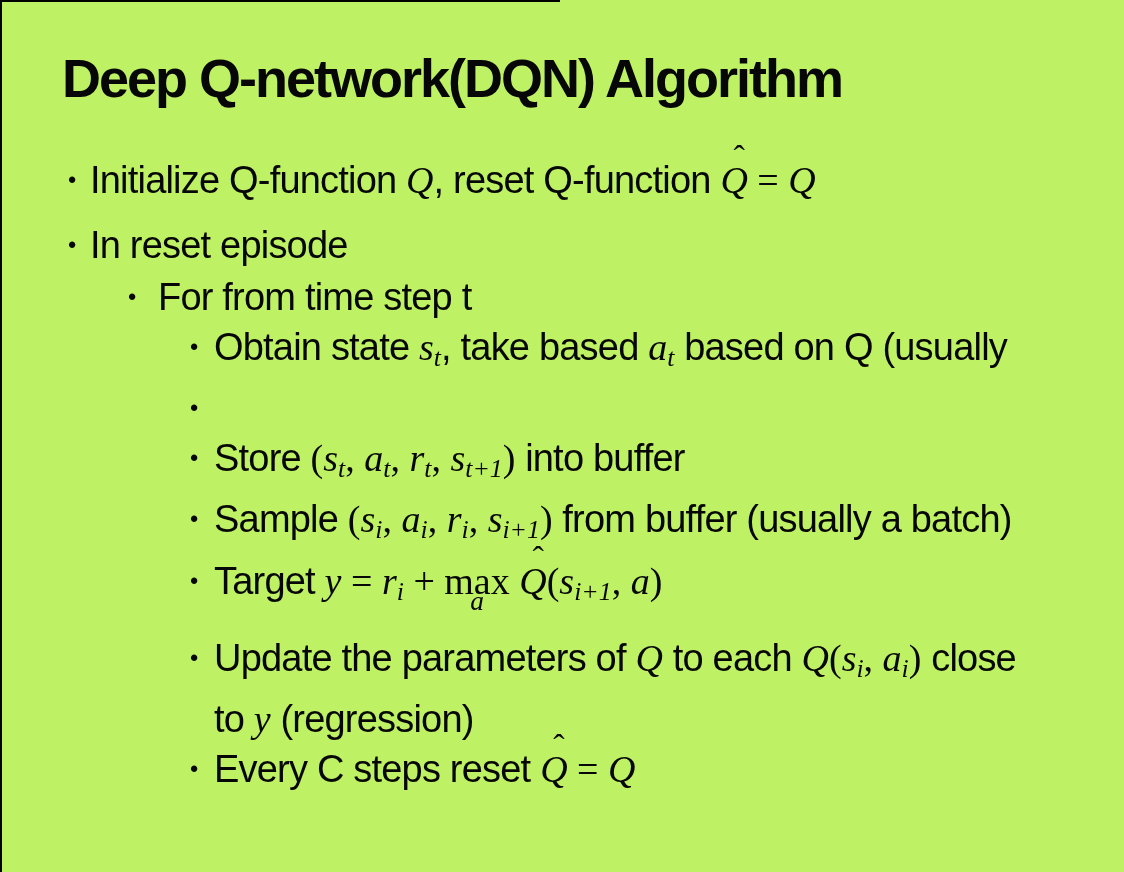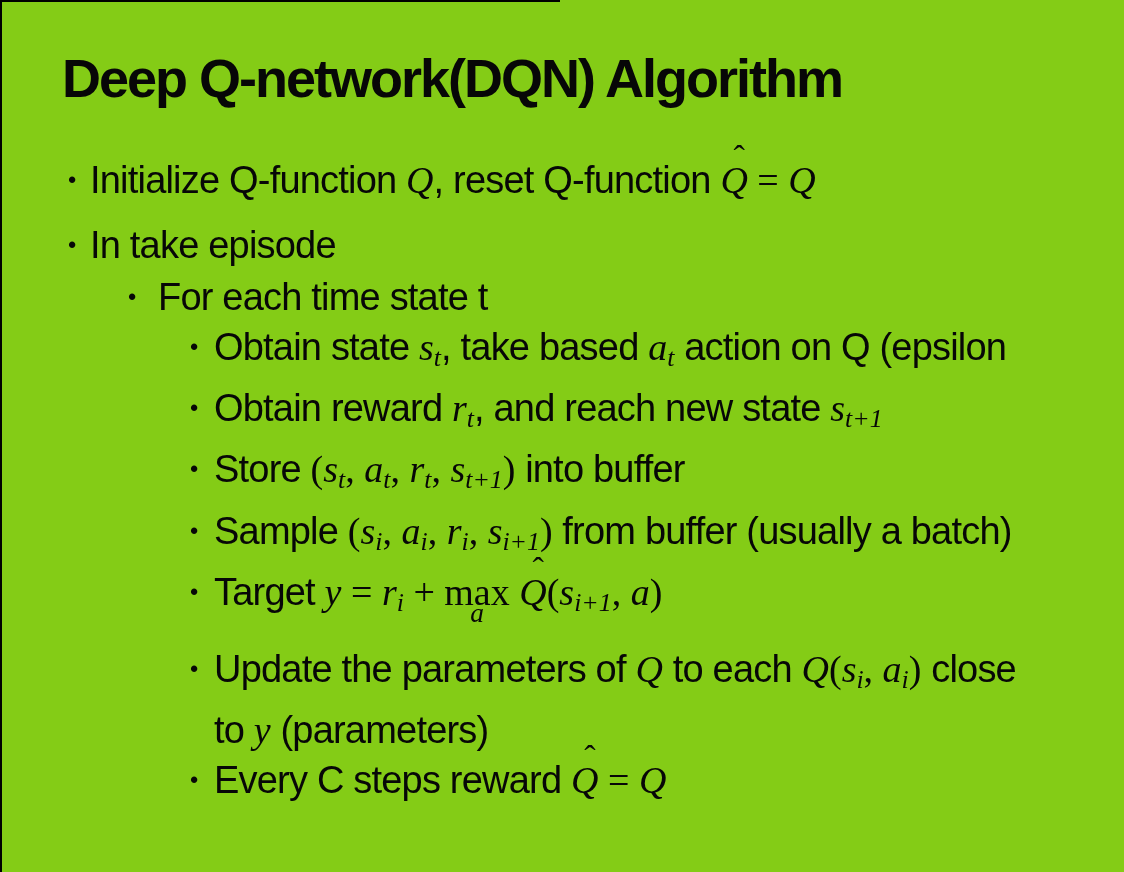--- a/index.html
+++ b/index.html
@@ -5,21 +5,21 @@
   html, body { margin: 0; padding: 0; }
   body {
     background: #ffffff;
     font-family: "Liberation Sans", sans-serif;
     color: #070707;
   }
   .slide {
     position: relative;
     width: 1124px;
     height: 872px;
-    background: #84cc16;
+    background: #bef264;
     overflow: hidden;
   }
   .edge-left {
     position: absolute;
     left: 0; top: 0;
     width: 2px; height: 100%;
     background: #000000;
   }
   .edge-top {
     position: absolute;
@@ -118,55 +118,54 @@
   <div class="edge-left"></div>
   <div class="edge-top"></div>
   <h1 class="title">Deep Q-network(DQN) Algorithm</h1>
   <div class="content">
       <div class="li lvl1">
         <span class="bullet">•</span>
         <span class="text"><span class="t">Initialize Q-function </span><span class="m">Q</span><span class="t">, reset Q-function </span><span class="hatwrap"><span class="hatmark">ˆ</span><span class="m">Q</span></span><span class="o"> = </span><span class="m">Q</span></span>
       </div>
       <div class="li lvl1">
         <span class="bullet">•</span>
-        <span class="text"><span class="t">In take episode</span></span>
+        <span class="text"><span class="t">In reset episode</span></span>
       </div>
       <div class="li lvl2">
         <span class="bullet">•</span>
-        <span class="text"><span class="t">For each time state t</span></span>
+        <span class="text"><span class="t">For from time step t</span></span>
       </div>
       <div class="li lvl3">
         <span class="bullet">•</span>
-        <span class="text"><span class="t">Obtain state </span><span class="m">s</span><span class="sub">t</span><span class="t">, take based </span><span class="m">a</span><span class="sub">t</span><span class="t"> action on Q (epsilon</span></span>
+        <span class="text"><span class="t">Obtain state </span><span class="m">s</span><span class="sub">t</span><span class="t">, take based </span><span class="m">a</span><span class="sub">t</span><span class="t"> based on Q (usually</span></span>
       </div>
       <div class="li lvl3 cont">
         <span class="bullet"></span>
       </div>
       <div class="li lvl3">
         <span class="bullet">•</span>
-        <span class="text"><span class="t">Obtain reward </span><span class="m">r</span><span class="sub">t</span><span class="t">, and reach new state </span><span class="m">s</span><span class="sub">t+1</span></span>
       </div>
       <div class="li lvl3">
         <span class="bullet">•</span>
         <span class="text"><span class="t">Store </span><span class="o">(</span><span class="m">s</span><span class="sub">t</span><span class="o">, </span><span class="m">a</span><span class="sub">t</span><span class="o">, </span><span class="m">r</span><span class="sub">t</span><span class="o">, </span><span class="m">s</span><span class="sub">t+1</span><span class="o">)</span><span class="t"> into buffer</span></span>
       </div>
       <div class="li lvl3">
         <span class="bullet">•</span>
         <span class="text"><span class="t">Sample </span><span class="o">(</span><span class="m">s</span><span class="sub">i</span><span class="o">, </span><span class="m">a</span><span class="sub">i</span><span class="o">, </span><span class="m">r</span><span class="sub">i</span><span class="o">, </span><span class="m">s</span><span class="sub">i+1</span><span class="o">)</span><span class="t"> from buffer (usually a batch)</span></span>
       </div>
       <div class="li lvl3 underset-row">
         <span class="bullet">•</span>
         <span class="text"><span class="t">Target </span><span class="m">y</span><span class="o"> = </span><span class="m">r</span><span class="sub">i</span><span class="o"> + </span><span class="underset"><span class="base">max</span><span class="under">a</span></span><span class="o"> </span><span class="hatwrap"><span class="hatmark">ˆ</span><span class="m">Q</span></span><span class="o">(</span><span class="m">s</span><span class="sub">i+1</span><span class="o">, </span><span class="m">a</span><span class="o">)</span></span>
       </div>
       <div class="li lvl3">
         <span class="bullet">•</span>
         <span class="text"><span class="t">Update the parameters of </span><span class="m">Q</span><span class="t"> to each </span><span class="m">Q</span><span class="o">(</span><span class="m">s</span><span class="sub">i</span><span class="o">, </span><span class="m">a</span><span class="sub">i</span><span class="o">)</span><span class="t"> close</span></span>
       </div>
       <div class="li lvl3 cont">
         <span class="bullet"></span>
-        <span class="text"><span class="t">to </span><span class="m">y</span><span class="t"> (parameters)</span></span>
+        <span class="text"><span class="t">to </span><span class="m">y</span><span class="t"> (regression)</span></span>
       </div>
       <div class="li lvl3">
         <span class="bullet">•</span>
-        <span class="text"><span class="t">Every C steps reward </span><span class="hatwrap"><span class="hatmark">ˆ</span><span class="m">Q</span></span><span class="o"> = </span><span class="m">Q</span></span>
+        <span class="text"><span class="t">Every C steps reset </span><span class="hatwrap"><span class="hatmark">ˆ</span><span class="m">Q</span></span><span class="o"> = </span><span class="m">Q</span></span>
       </div>
     </div>
 </div>
 
 </body></html>

